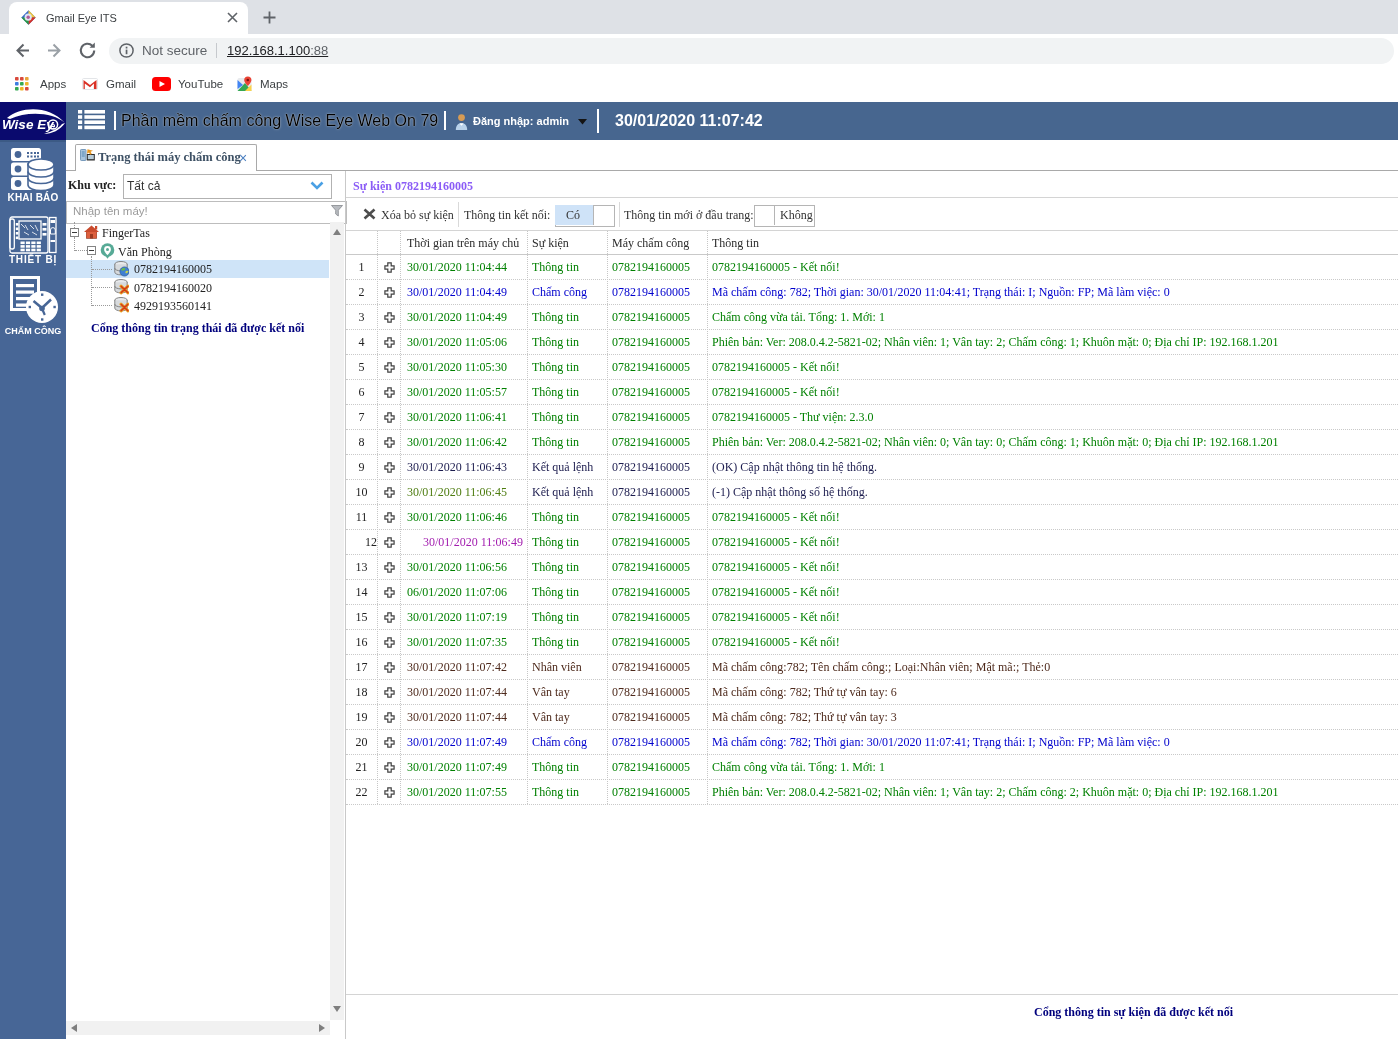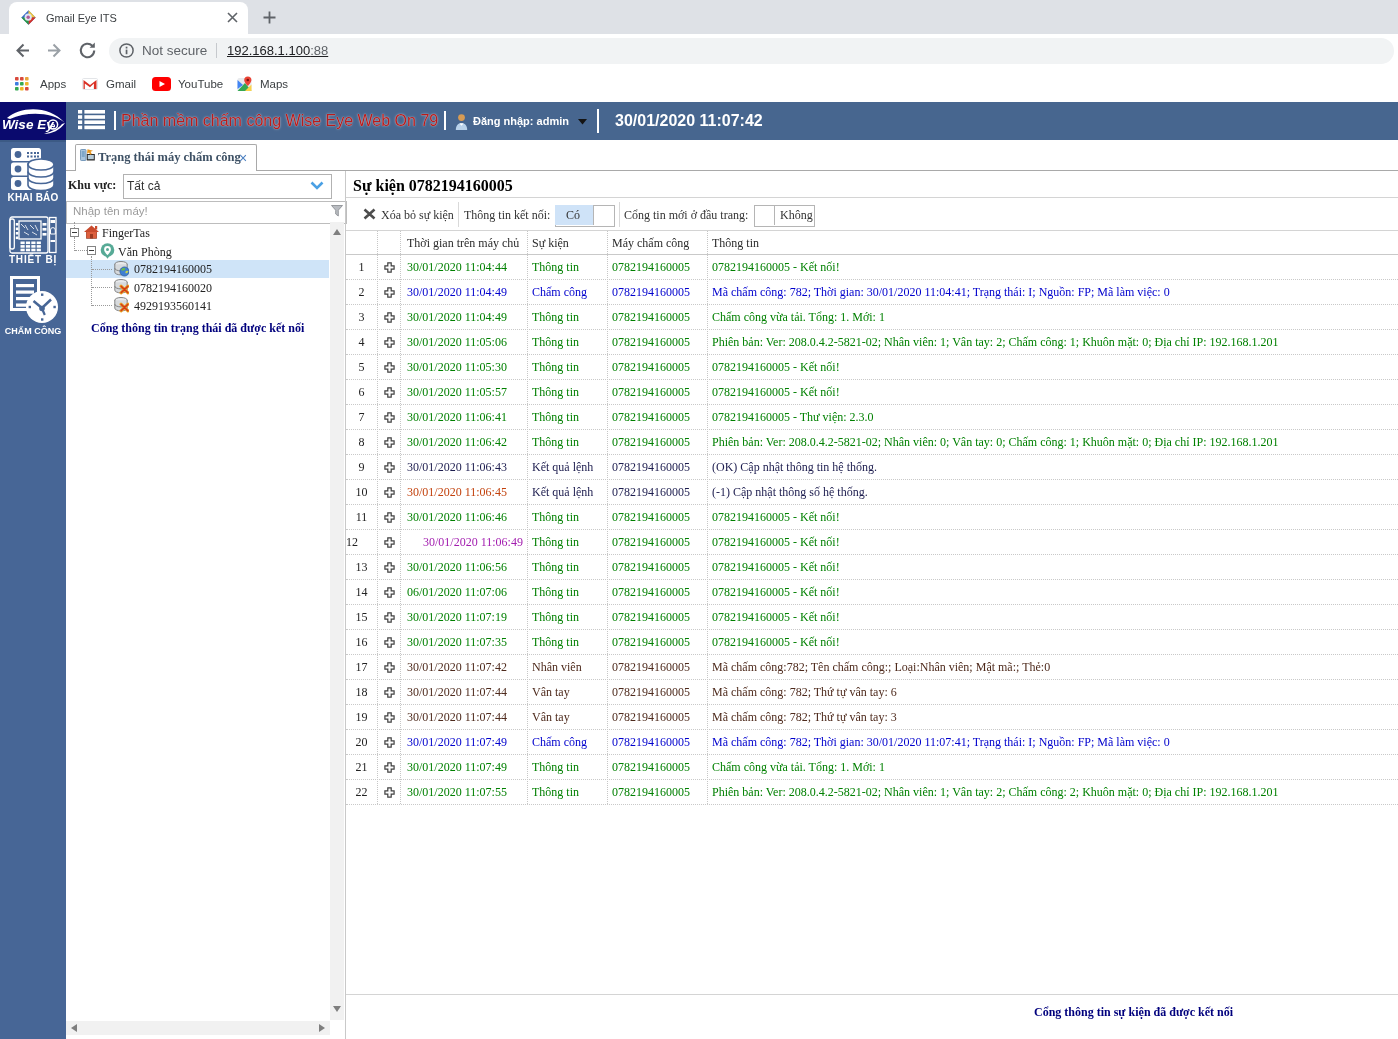--- a/index.html
+++ b/index.html
@@ -92,21 +92,21 @@
     <rect x="0" y="0.0" width="4.2" height="3.6" fill="#fff"></rect>
     <rect x="6.4" y="0.0" width="20.6" height="3.6" fill="#fff"></rect>
     <rect x="0" y="5.2" width="4.2" height="3.6" fill="#fff"></rect>
     <rect x="6.4" y="5.2" width="20.6" height="3.6" fill="#fff"></rect>
     <rect x="0" y="10.4" width="4.2" height="3.6" fill="#fff"></rect>
     <rect x="6.4" y="10.4" width="20.6" height="3.6" fill="#fff"></rect>
     <rect x="0" y="15.600000000000001" width="4.2" height="3.6" fill="#fff"></rect>
     <rect x="6.4" y="15.600000000000001" width="20.6" height="3.6" fill="#fff"></rect>
   </svg>
 <div class="ab" style="left:114px;top:111px;width:2px;height:19px;background:#fff"></div>
-<div class="ab tx san" style="left:121px;top:111px;line-height:20px;font-size:16px;color:#b91c1c;text-shadow:0 0 1px rgba(255,255,255,.8),0 0 3px rgba(255,255,255,.35)">Phần mềm chấm công Wise Eye Web On 79</div>
+<div class="ab tx san" style="left:121px;top:111px;line-height:20px;font-size:16px;color:#000000;text-shadow:0 0 1px rgba(255,255,255,.8),0 0 3px rgba(255,255,255,.35)">Phần mềm chấm công Wise Eye Web On 79</div>
 <div class="ab" style="left:444px;top:111px;width:2px;height:19px;background:#fff"></div>
 <svg class="ab" style="left:455px;top:113px;" width="13" height="17" viewBox="0 0 13 17">
     <circle cx="6.5" cy="4.6" r="3.4" fill="#d79b54"></circle>
 <path d="M0.8 17 c0-4.6 2.6-6.9 5.7-6.9 s5.7 2.3 5.7 6.9z" fill="#b9d2ea"></path>
 <path d="M4.5 10.6 l2 2.2 2-2.2z" fill="#fff"></path>
   </svg>
 <div class="ab tx san" style="left:473px;top:111px;line-height:20px;font-size:11px;color:#fff;font-weight:bold;">Đăng nhập: admin</div>
 <svg class="ab" style="left:578px;top:119px;" width="9" height="5.5" viewBox="0 0 9 5.5">
     <polygon points="0,0 9,0 4.5,5.5" fill="#141414"></polygon>
   </svg>
@@ -287,34 +287,34 @@
 <path d="M0.8 3.2 v8 a6.2 2.7 0 0 0 12.4 0 v-8" fill="#d7dadd" stroke="#777" stroke-width="0.9"></path>
 <path d="M0.8 7.2 a6.2 2.7 0 0 0 12.4 0" fill="none" stroke="#777" stroke-width="0.9"></path>
 <g>
 <path d="M7 7.2 l7 6.6 M14 7.2 l-7 6.6" stroke="#e8a020" stroke-width="3" stroke-linecap="round"></path>
 <path d="M7.3 7.5 l6.4 6 M13.7 7.5 l-6.4 6" stroke="#d43a1a" stroke-width="1.7" stroke-linecap="round"></path>
 </g>
   </svg>
 <div class="ab tx ser" style="left:134px;top:295.5px;line-height:20px;font-size:12px;color:#222;">4929193560141</div>
 <div class="ab tx ser" style="left:91px;top:318px;line-height:20px;font-size:12px;color:#00007d;font-weight:bold;">Cổng thông tin trạng thái đã được kết nối</div>
 <div class="ab" style="left:345px;top:171px;width:1px;height:868px;background:#c9c9c9"></div>
-<div class="ab tx ser" style="left:353px;top:176px;line-height:20px;font-size:16px;color:#000000;font-weight:bold;">Sự kiện 0782194160005</div>
+<div class="ab tx ser" style="left:353px;top:176px;line-height:20px;font-size:12px;color:#8b5cf6;font-weight:bold;">Sự kiện 0782194160005</div>
 <div class="ab" style="left:346px;top:197px;width:1052px;height:1px;background:#d4d4d4"></div>
 <div class="ab" style="left:346px;top:230px;width:1052px;height:1px;background:#d4d4d4"></div>
 <svg class="ab" style="left:363px;top:208px;" width="13" height="12" viewBox="0 0 13 12">
     <path d="M1.5 1.5 L11.5 10.5 M11.5 1.5 L1.5 10.5" stroke="#4d4d4d" stroke-width="2.6"></path>
   </svg>
 <div class="ab tx ser" style="left:381px;top:204.5px;line-height:20px;font-size:12px;color:#333;">Xóa bỏ sự kiện</div>
 <div class="ab" style="left:458px;top:202px;width:1px;height:25px;background:#d9d9d9"></div>
 <div class="ab tx ser" style="left:464px;top:204.5px;line-height:20px;font-size:12px;color:#333;">Thông tin kết nối:</div>
 <div class="ab" style="left:555px;top:205px;width:58px;height:20px;background:#fff;border:1px solid #b5b5b5"></div>
 <div class="ab" style="left:555px;top:205px;width:38px;height:20px;background:#cfe3f8;border-right:1px solid #b5b5b5"></div>
 <div class="ab tx ser" style="left:566px;top:205px;line-height:20px;font-size:12px;color:#333;">Có</div>
 <div class="ab" style="left:619px;top:202px;width:1px;height:25px;background:#d9d9d9"></div>
-<div class="ab tx ser" style="left:624px;top:204.5px;line-height:20px;font-size:12px;color:#333;">Cổng tin mới ở đầu trang:</div>
+<div class="ab tx ser" style="left:624px;top:204.5px;line-height:20px;font-size:12px;color:#333;">Thông tin mới ở đầu trang:</div>
 <div class="ab" style="left:754px;top:205px;width:59px;height:20px;background:#fff;border:1px solid #b5b5b5"></div>
 <div class="ab" style="left:774px;top:205px;width:1px;height:20px;background:#b5b5b5"></div>
 <div class="ab tx ser" style="left:780px;top:205px;line-height:20px;font-size:12px;color:#333;">Không</div>
 <div class="ab" style="left:346px;top:254px;width:1052px;height:1px;background:#c9c9c9"></div>
 <div class="ab tx ser" style="left:407px;top:233px;line-height:20px;font-size:12px;color:#2b2b2b;">Thời gian trên máy chủ</div>
 <div class="ab tx ser" style="left:532px;top:233px;line-height:20px;font-size:12px;color:#2b2b2b;">Sự kiện</div>
 <div class="ab tx ser" style="left:612px;top:233px;line-height:20px;font-size:12px;color:#2b2b2b;">Máy chấm công</div>
 <div class="ab tx ser" style="left:712px;top:233px;line-height:20px;font-size:12px;color:#2b2b2b;">Thông tin</div>
 <div class="ab" style="left:377px;top:231px;width:1px;height:573px;border-left:1px dotted #c6c6c6"></div>
 <div class="ab" style="left:400px;top:231px;width:1px;height:573px;border-left:1px dotted #c6c6c6"></div>
@@ -400,35 +400,35 @@
   </svg>
 <div class="ab tx ser" style="left:407px;top:457px;line-height:20px;font-size:12px;color:#1c1c4e;">30/01/2020 11:06:43</div>
 <div class="ab tx ser" style="left:532px;top:457px;line-height:20px;font-size:12px;color:#1c1c4e;">Kết quả lệnh</div>
 <div class="ab tx ser" style="left:612px;top:457px;line-height:20px;font-size:12px;color:#1c1c4e;">0782194160005</div>
 <div class="ab tx ser" style="left:712px;top:457px;line-height:20px;font-size:12px;color:#1c1c4e;">(OK) Cập nhật thông tin hệ thống.</div>
 <div class="ab" style="left:346px;top:479px;width:1052px;height:25px;border-bottom:1px dotted #c9c9c9"></div>
 <div class="ab tx ser" style="left:346px;top:482px;line-height:20px;font-size:12px;color:#222;width:31px;text-align:center">10</div>
 <svg class="ab" style="left:384px;top:487px;" width="11" height="11" viewBox="0 0 11 11">
     <path d="M3.8 0.9 h3.4 v2.9 h2.9 v3.4 h-2.9 v2.9 H3.8 v-2.9 H0.9 V3.8 h2.9 z" fill="#fbfbfb" stroke="#404040" stroke-width="1.2"></path>
   </svg>
-<div class="ab tx ser" style="left:407px;top:482px;line-height:20px;font-size:12px;color:#c2410c;">30/01/2020 11:06:45</div>
+<div class="ab tx ser" style="left:407px;top:482px;line-height:20px;font-size:12px;color:#4d7c0f;">30/01/2020 11:06:45</div>
 <div class="ab tx ser" style="left:532px;top:482px;line-height:20px;font-size:12px;color:#1c1c4e;">Kết quả lệnh</div>
 <div class="ab tx ser" style="left:612px;top:482px;line-height:20px;font-size:12px;color:#1c1c4e;">0782194160005</div>
 <div class="ab tx ser" style="left:712px;top:482px;line-height:20px;font-size:12px;color:#1c1c4e;">(-1) Cập nhật thông số hệ thống.</div>
 <div class="ab" style="left:346px;top:504px;width:1052px;height:25px;border-bottom:1px dotted #c9c9c9"></div>
 <div class="ab tx ser" style="left:346px;top:507px;line-height:20px;font-size:12px;color:#222;width:31px;text-align:center">11</div>
 <svg class="ab" style="left:384px;top:512px;" width="11" height="11" viewBox="0 0 11 11">
     <path d="M3.8 0.9 h3.4 v2.9 h2.9 v3.4 h-2.9 v2.9 H3.8 v-2.9 H0.9 V3.8 h2.9 z" fill="#fbfbfb" stroke="#404040" stroke-width="1.2"></path>
   </svg>
 <div class="ab tx ser" style="left:407px;top:507px;line-height:20px;font-size:12px;color:#008000;">30/01/2020 11:06:46</div>
 <div class="ab tx ser" style="left:532px;top:507px;line-height:20px;font-size:12px;color:#008000;">Thông tin</div>
 <div class="ab tx ser" style="left:612px;top:507px;line-height:20px;font-size:12px;color:#008000;">0782194160005</div>
 <div class="ab tx ser" style="left:712px;top:507px;line-height:20px;font-size:12px;color:#008000;">0782194160005 - Kết nối!</div>
 <div class="ab" style="left:346px;top:529px;width:1052px;height:25px;border-bottom:1px dotted #c9c9c9"></div>
-<div class="ab tx ser" style="left:346px;top:532px;line-height:20px;font-size:12px;color:#222;width:31px;text-align:left">12</div>
+<div class="ab tx ser" style="left:346px;top:532px;line-height:20px;font-size:12px;color:#222;width:31px;text-align:right">12</div>
 <svg class="ab" style="left:384px;top:537px;" width="11" height="11" viewBox="0 0 11 11">
     <path d="M3.8 0.9 h3.4 v2.9 h2.9 v3.4 h-2.9 v2.9 H3.8 v-2.9 H0.9 V3.8 h2.9 z" fill="#fbfbfb" stroke="#404040" stroke-width="1.2"></path>
   </svg>
 <div class="ab tx ser" style="left:407px;top:532px;line-height:20px;font-size:12px;color:#a21caf;margin-left:16px;">30/01/2020 11:06:49</div>
 <div class="ab tx ser" style="left:532px;top:532px;line-height:20px;font-size:12px;color:#008000;">Thông tin</div>
 <div class="ab tx ser" style="left:612px;top:532px;line-height:20px;font-size:12px;color:#008000;">0782194160005</div>
 <div class="ab tx ser" style="left:712px;top:532px;line-height:20px;font-size:12px;color:#008000;">0782194160005 - Kết nối!</div>
 <div class="ab" style="left:346px;top:554px;width:1052px;height:25px;border-bottom:1px dotted #c9c9c9"></div>
 <div class="ab tx ser" style="left:346px;top:557px;line-height:20px;font-size:12px;color:#222;width:31px;text-align:center">13</div>
 <svg class="ab" style="left:384px;top:562px;" width="11" height="11" viewBox="0 0 11 11">

